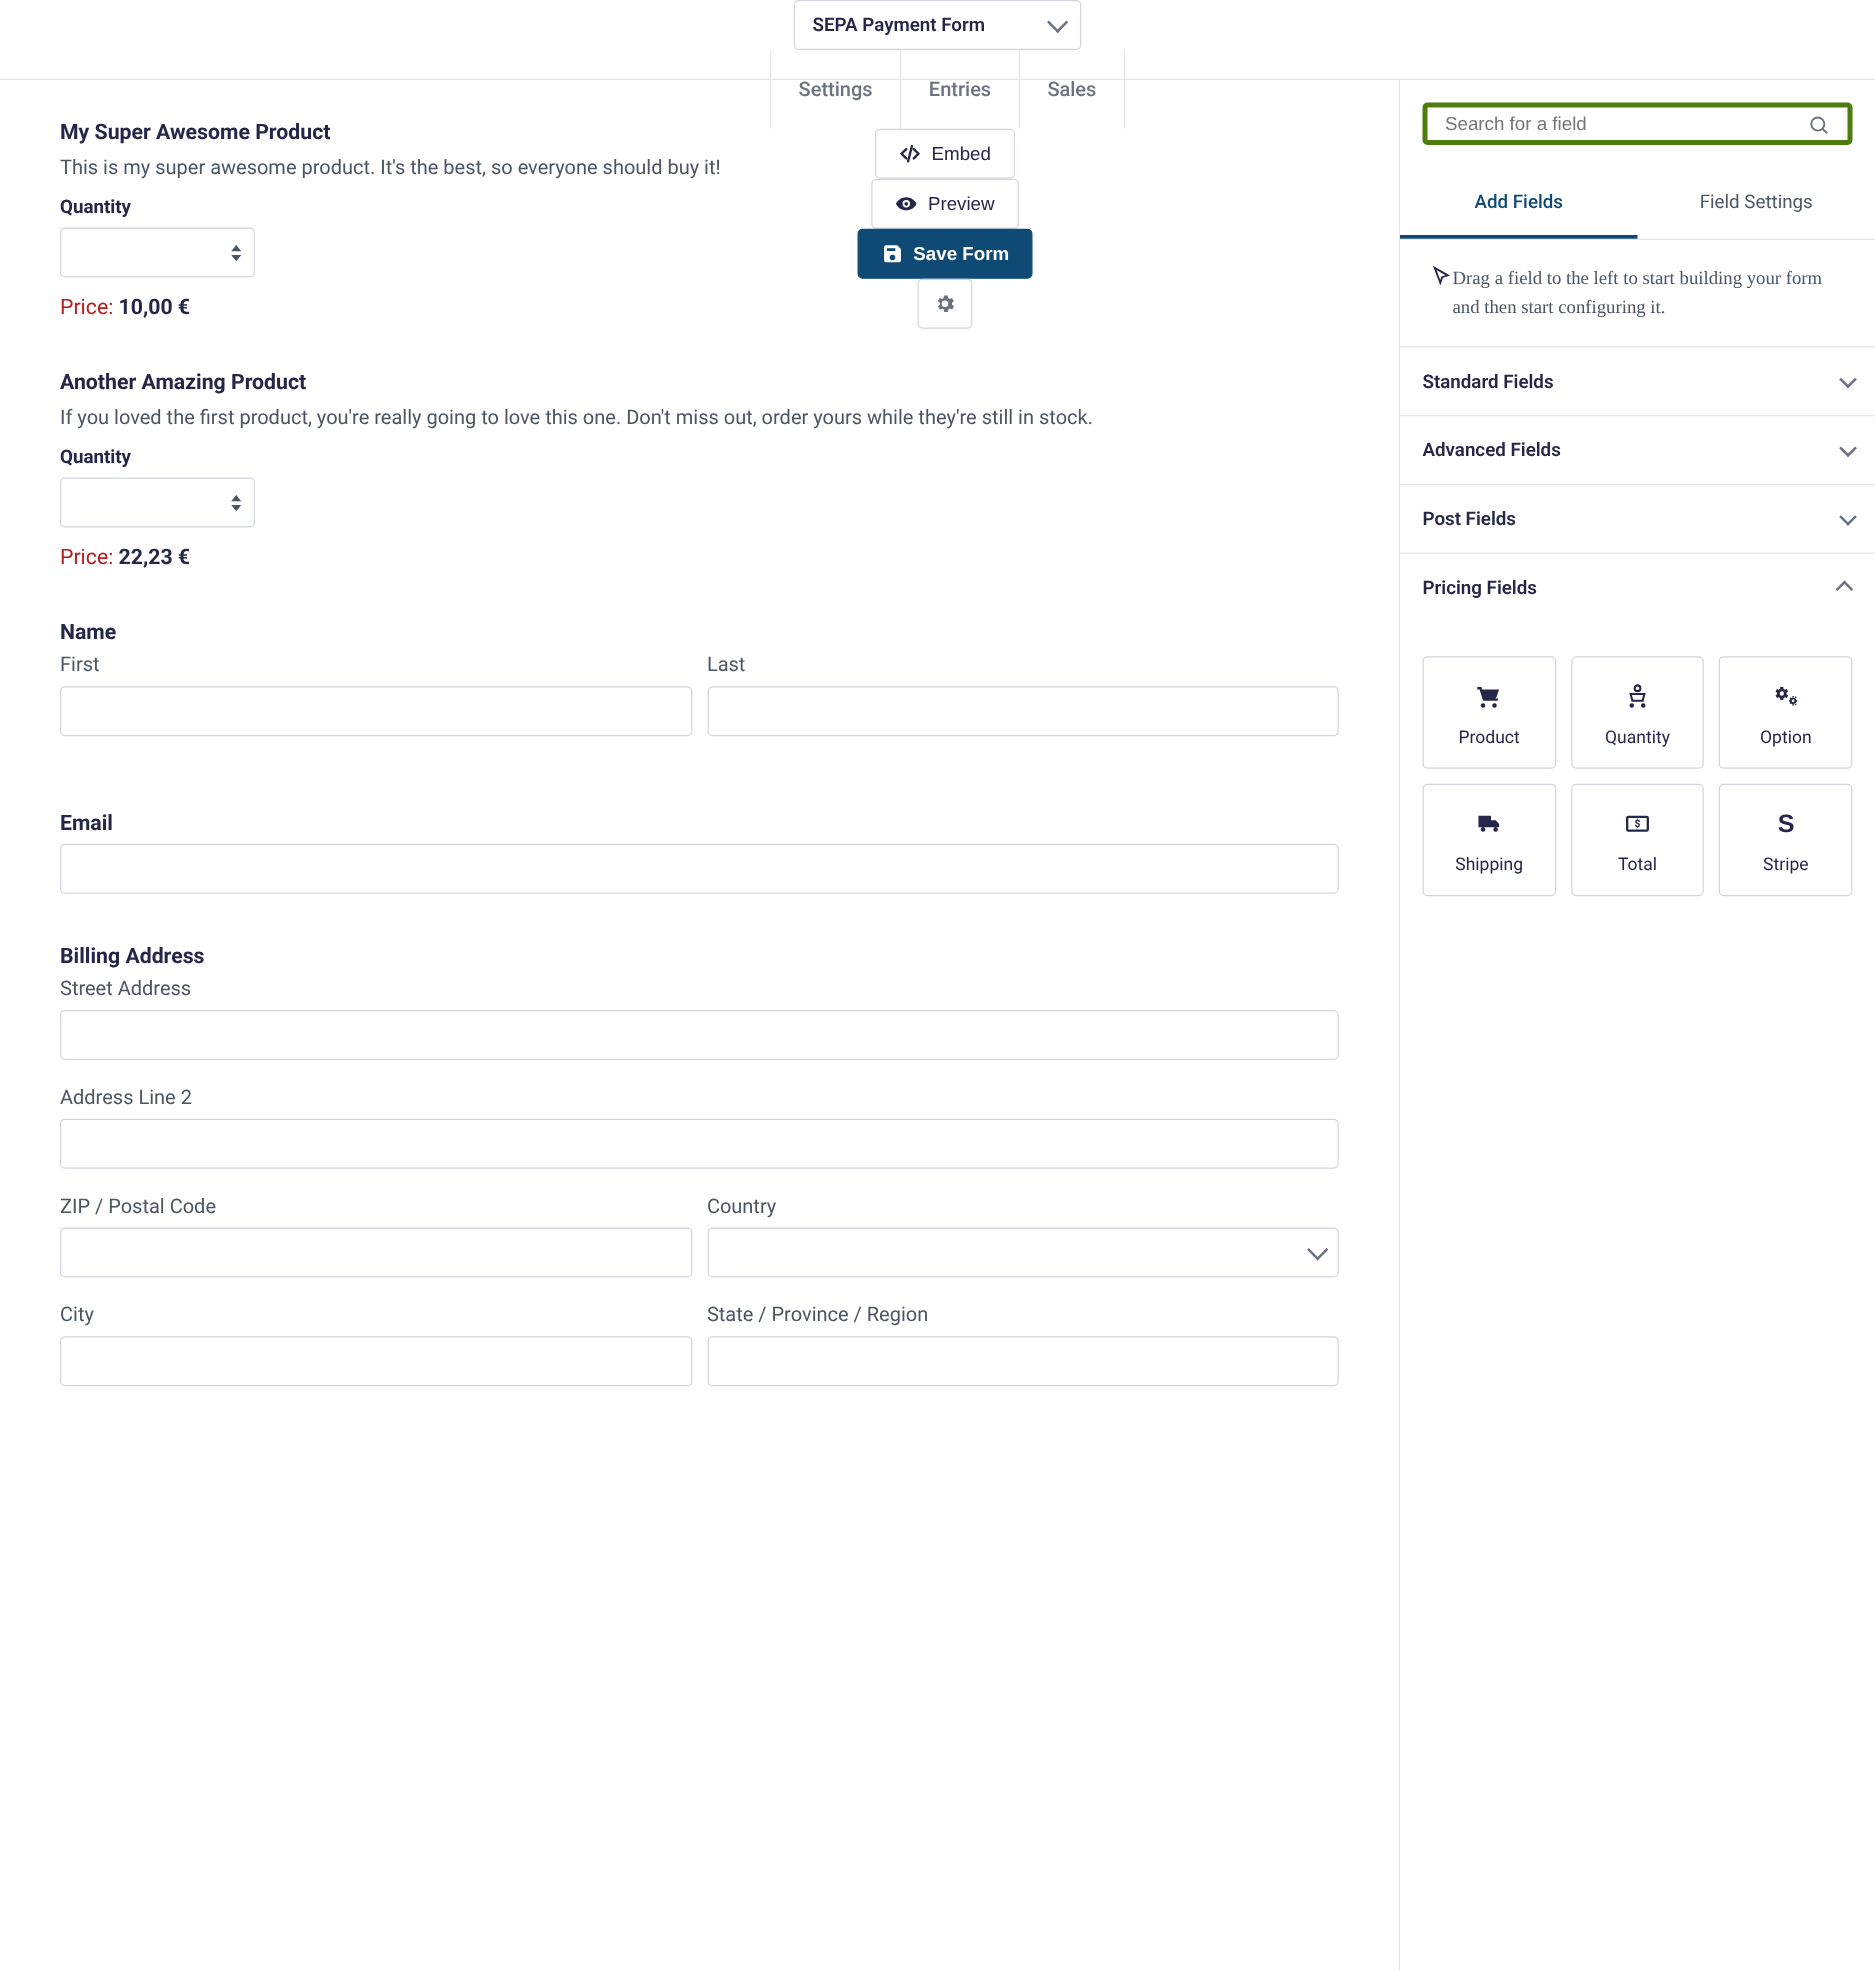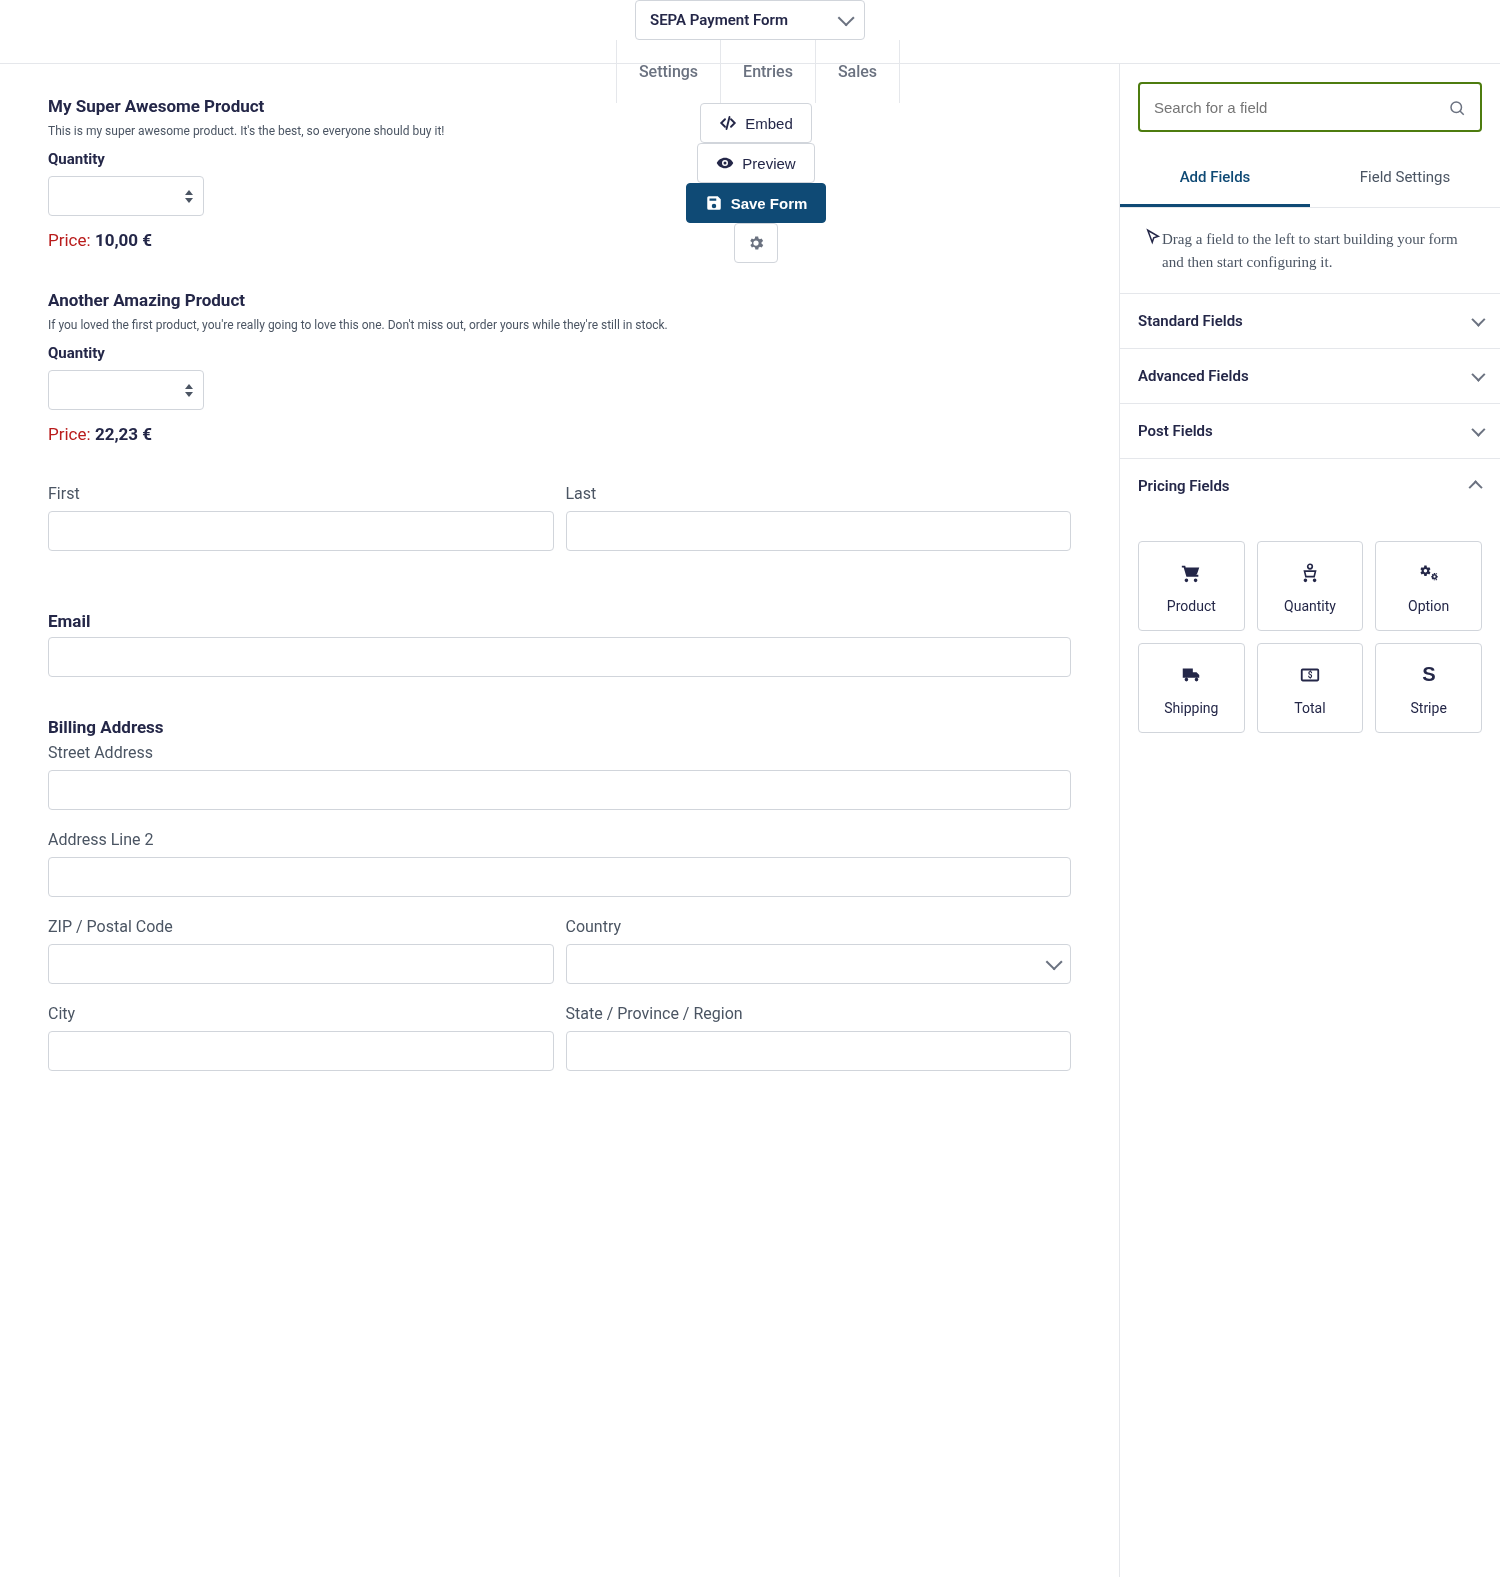--- a/index.html
+++ b/index.html
@@ -101,21 +101,21 @@
     }
     .field-block { margin-bottom: 40px; }
     .field-title {
       font-weight: 700;
       font-size: 17px;
       color: #242748;
       margin-bottom: 6px;
     }
     .field-desc {
       color: #4b5563;
-      font-size: 12px;
+      font-size: 16px;
       margin-bottom: 10px;
       line-height: 1.5;
     }
     .sub-label {
       font-weight: 700;
       font-size: 15px;
       color: #242748;
       margin-bottom: 8px;
       display: block;
     }
@@ -177,24 +177,24 @@
       justify-content: flex-end;
       padding: 0 12px;
     }
     
     .search-wrap {
       padding: 18px;
     }
     .search-box {
       display: flex;
       align-items: center;
-      border: 2px solid #4d7c0f;
+      border: 4px solid #4d7c0f;
       border-radius: 4px;
       padding: 0 14px;
-      height: 50px;
+      height: 34px;
     }
     .search-box input {
       flex: 1;
       border: none;
       outline: none;
       font-size: 15px;
       color: #4b5563;
     }
     .panel-tabs {
       display: flex;
@@ -343,20 +343,21 @@
             <div class="stepper-down"></div>
         </div>
       </div>
       <div class="price-line">
         <span class="price-label-text">Price:</span>
         <strong>22,23 €</strong>
       </div>
     </div>
 
     <div class="field-block">
+      <div class="field-title">Name</div>
       <div class="row-two">
         <div class="col field-group">
           <span class="plain-label">First</span>
           <input class="text-input" style="">
         </div>
         <div class="col field-group">
           <span class="plain-label">Last</span>
           <input class="text-input" style="">
         </div>
       </div>

